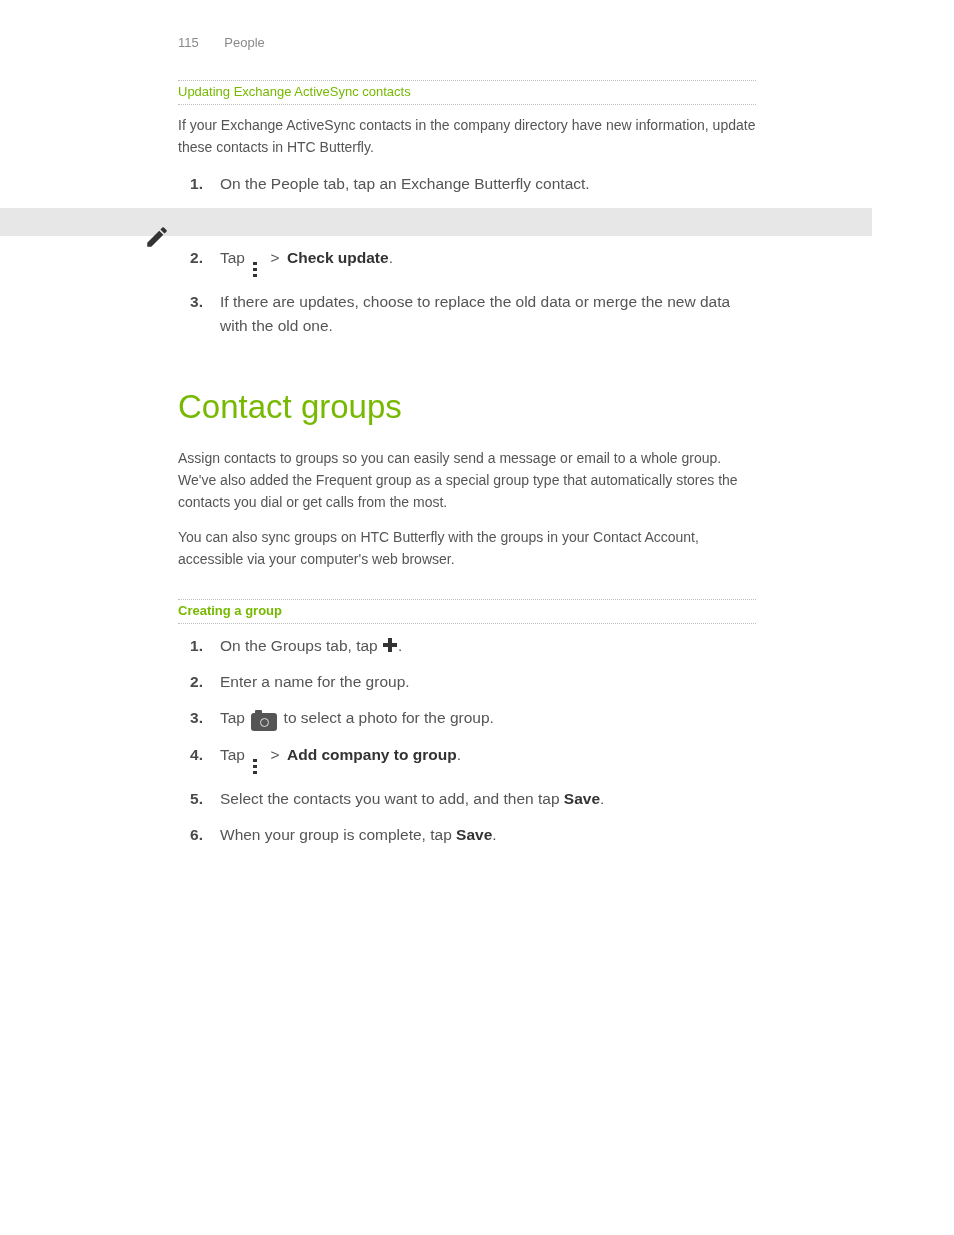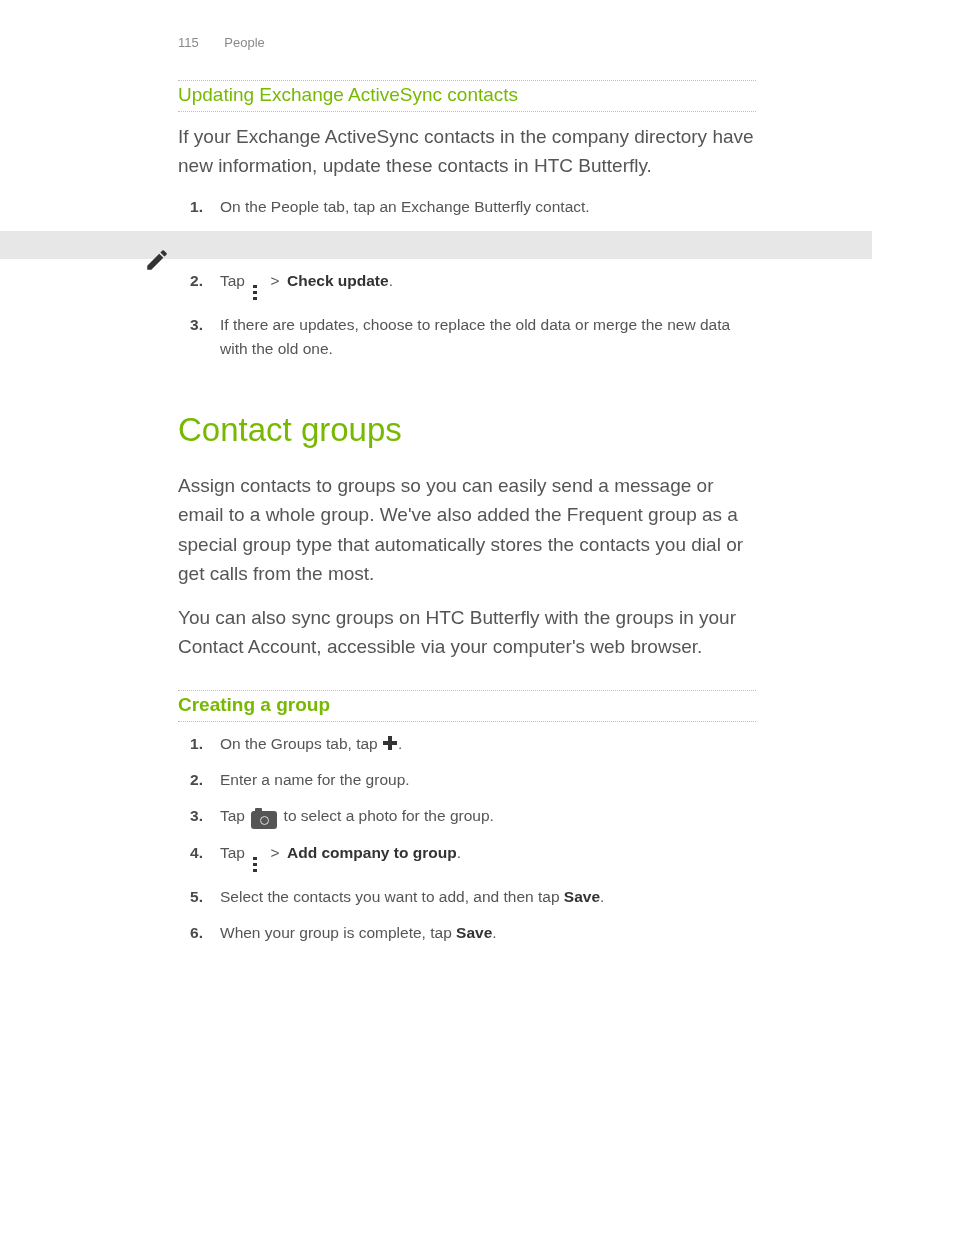--- a/index.html
+++ b/index.html
@@ -23,33 +23,33 @@
   }
   .header-page {
     display: inline-block;
     margin-right: 22px;
   }
   .header-section {
     display: inline-block;
   }
   .subhead {
     color: #76b900;
-    font-size: 19px;
+    font-size: 13px;
     font-weight: 400;
     border-top: 1px dotted #bfbfbf;
     border-bottom: 1px dotted #bfbfbf;
     padding: 3px 0 5px 0;
     margin: 10px 0 10px 0;
   }
   .subhead.with-margin-top {
     margin-top: 28px;
     font-weight: bold;
   }
   p.body {
-    font-size: 19px;
+    font-size: 14px;
     line-height: 1.55;
     margin: 10px 0 14px 0;
     color: #555;
   }
   h1.main-heading {
     color: #76b900;
     font-size: 33px;
     font-weight: 400;
     margin: 50px 0 22px 0;
   }

